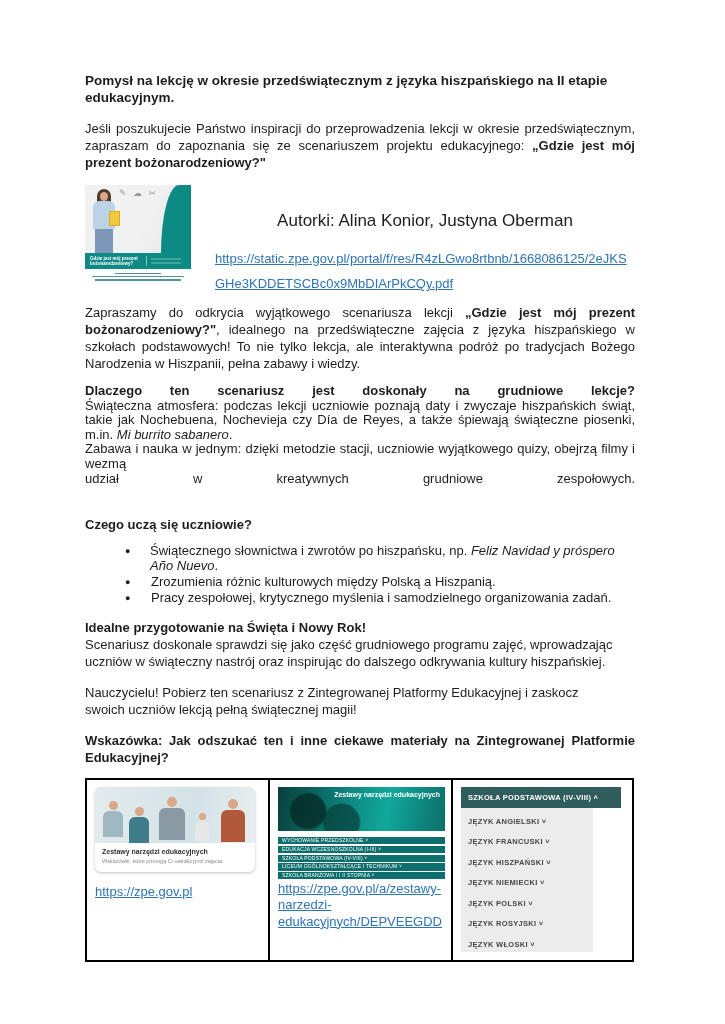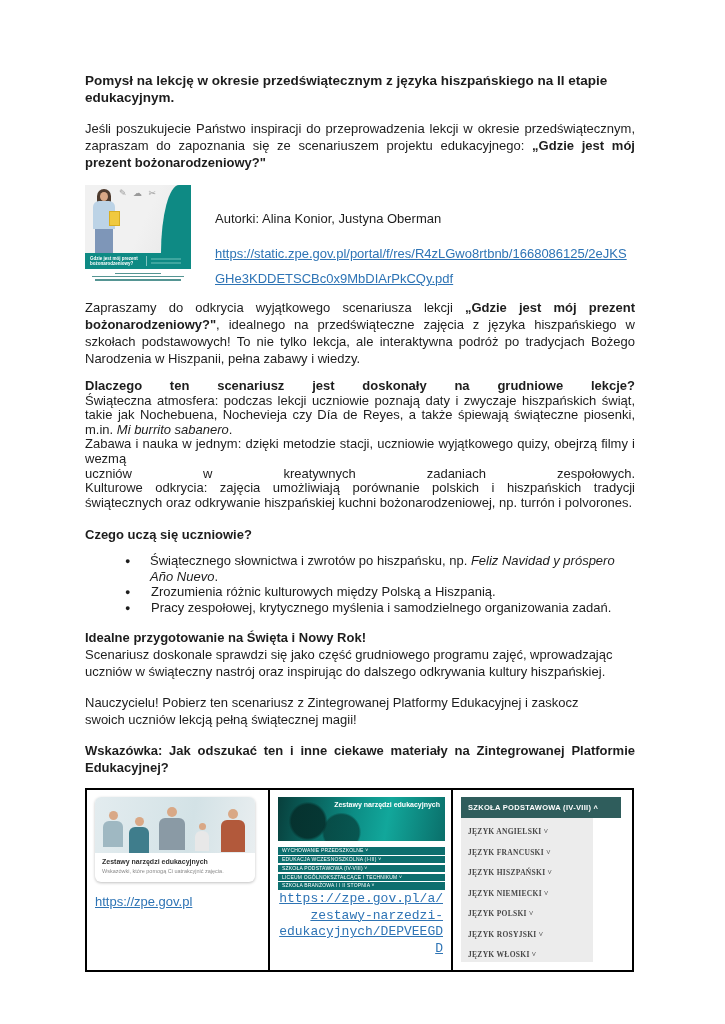--- a/index.html
+++ b/index.html
@@ -24,55 +24,55 @@
   .girl-body{position:absolute;left:8px;top:16px;width:22px;height:28px;background:#bcd3e6;border-radius:6px 6px 0 0;}
   .girl-jeans{position:absolute;left:10px;top:44px;width:18px;height:24px;background:#7e96b8;}
   .folder{position:absolute;left:24px;top:26px;width:9px;height:13px;background:#f0c93f;border:1px solid #d8ae22;}
   .thumb-band{height:16px;background:#0e8a84;display:flex;align-items:center;padding:0 5px;}
   .band-title{color:#fff;font-size:4.5px;font-weight:bold;line-height:5px;width:52px;}
   .band-rule{width:1px;height:10px;background:#7fc4c0;margin:0 4px;}
   .band-side{width:30px;height:6px;background:linear-gradient(#3ea69f 40%,transparent 40%,transparent 60%,#3ea69f 60%);}
   .thumb-foot{height:18px;background:#fff;padding-top:2px;}
   .foot-line{height:1.6px;background:#2a7a78;margin:1.6px auto;opacity:.8;}
   .media-right{padding:26px 0 0 24px;flex:1;}
-  .authors{font-size:13px;}
+  .authors{font-size:17px;text-align:center;}
   .media-link{display:block;margin-top:15px;font-size:13px;line-height:25px;max-width:424px;word-break:break-all;}
   
   .bullets{padding-left:40px;margin-bottom:13px;}
   .bullet{display:flex;font-size:13px;line-height:15.2px;}
   .dot{width:10px;font-size:9px;margin-right:16px;padding-top:1px;}
   
   .grid{display:flex;border:2px solid #000;width:545px;margin-top:10px;height:180px;}
   .cell{border-right:2px solid #000;padding:7px 8px;box-sizing:border-box;overflow:hidden;}
   .cell:last-child{border-right:none;}
   .c1{width:183px;} .c2{width:183px;} .c3{width:177px;}
   
   .card{width:160px;border-radius:6px;background:#fff;box-shadow:0 1px 3px rgba(0,0,0,.25);overflow:hidden;margin-bottom:10px;}
   .card-photo{height:56px;background:linear-gradient(100deg,#e3ecef 0%,#d3e2e6 60%,#e9eef0 100%);position:relative;overflow:hidden;}
   .person{position:absolute;}
   .head{width:9px;height:9px;border-radius:50%;background:#d9a886;margin:0 auto;}
   .torso{width:20px;height:26px;border-radius:6px 6px 0 0;margin-top:1px;}
   .card-text{padding:5px 7px 8px 7px;}
   .card-title{font-size:7px;font-weight:bold;color:#333;margin-bottom:3px;}
   .card-sub{font-size:5.5px;color:#8a8a8a;}
-  .cell-link{font-size:13px;line-height:16.5px;overflow-wrap:anywhere;text-align:right;}
+  .cell-link{font-size:13px;line-height:16.5px;overflow-wrap:anywhere;}
   
   .banner{width:167px;height:44px;background:
      radial-gradient(circle at 18% 55%,rgba(5,45,42,.85) 0 12%,transparent 14%),
      radial-gradient(circle at 38% 80%,rgba(6,60,56,.7) 0 16%,transparent 18%),
      linear-gradient(100deg,#083f3c 0%,#0c8d85 45%,#12a79b 65%,#0a6f6a 100%);
      position:relative;margin-bottom:6px;}
   .banner-title{position:absolute;top:4px;right:5px;color:#fff;font-size:7px;font-weight:bold;}
   .tealbar{width:167px;height:7.4px;background:#0d6e6e;color:#fff;font-size:5px;line-height:7.4px;
            padding-left:4px;box-sizing:border-box;margin-bottom:1.4px;letter-spacing:.2px;white-space:nowrap;overflow:hidden;}
-  .c2 .cell-link{display:block;font-family:Liberation Mono, monospace;}
+  .c2 .cell-link{display:block;}
   
   .menu-header{width:160px;height:21px;background:#2f5d5c;color:#fff;font-size:7.5px;font-weight:bold;
                line-height:21px;padding-left:7px;box-sizing:border-box;letter-spacing:.3px;white-space:nowrap;}
-  .menu-panel{width:132px;height:144px;background:#ececec;padding:4px 0 0 7px;box-sizing:border-box;overflow:hidden;font-family:Liberation Serif, serif;}
+  .menu-panel{width:132px;height:144px;background:#ececec;padding:4px 0 0 7px;box-sizing:border-box;overflow:hidden;}
   .menu-item{font-size:7.5px;color:#474747;font-weight:bold;letter-spacing:.3px;height:20.5px;line-height:20.5px;white-space:nowrap;}
   b.u{}
   .it{font-style:italic;}
 </style>
 </head>
 <body>
 
 <div class="page">
   <div class="content">
 
@@ -107,25 +107,24 @@
         <a class="doclink media-link" href="#">https://static.zpe.gov.pl/portal/f/res/R4zLGwo8rtbnb/1668086125/2eJKSGHe3KDDETSCBc0x9MbDIArPkCQy.pdf</a>
       </div>
     </div>
 
     <p class="just mb12"><span>Zapraszamy do odkrycia wyjątkowego scenariusza lekcji </span><b>„Gdzie jest mój prezent bożonarodzeniowy?"</b><span>, idealnego na przedświąteczne zajęcia z języka hiszpańskiego w szkołach podstawowych! To nie tylko lekcja, ale interaktywna podróż po tradycjach Bożego Narodzenia w Hiszpanii, pełna zabawy i wiedzy.</span></p>
 
     <div class="mb12">
       <p class="fj tight"><b>Dlaczego ten scenariusz jest doskonały na grudniowe lekcje?</b></p>
       <p class="just tight"><span>Świąteczna atmosfera: podczas lekcji uczniowie poznają daty i zwyczaje hiszpańskich świąt, takie jak Nochebuena, Nochevieja czy Día de Reyes, a także śpiewają świąteczne piosenki, m.in. </span><span class="it">Mi burrito sabanero</span><span>.</span></p>
       <p class="just tight">Zabawa i nauka w jednym: dzięki metodzie stacji, uczniowie wyjątkowego quizy, obejrzą filmy i wezmą</p>
-      <p class="fj tight">uczniów w kreatywnych zadaniach zespołowych.</p>
-      <p class="just tight">Kulturowe odkrycia: zajęcia umożliwiają porównanie polskich i hiszpańskich tradycji świątecznych oraz odkrywanie hiszpańskiej kuchni bożonarodzeniowej, np. turrón i polvorones.</p>
-    </div>
-
-    <p class="mb10" style="margin-top:16px"><b>Czego uczą się uczniowie?</b></p>
+      <p class="fj tight">udział w kreatywnych grudniowe zespołowych.</p>
+    </div>
+
+    <p class="mb10" style="margin-top:30px"><b>Czego uczą się uczniowie?</b></p>
 
     <div class="bullets">
       <div class="bullet">
           <span class="dot">●</span>
           <span><span>Świątecznego słownictwa i zwrotów po hiszpańsku, np. </span><span class="it">Feliz Navidad y próspero Año Nuevo</span><span>.</span></span>
         </div>
       <div class="bullet">
           <span class="dot">●</span>
           <span>Zrozumienia różnic kulturowych między Polską a Hiszpanią.</span>
         </div>

